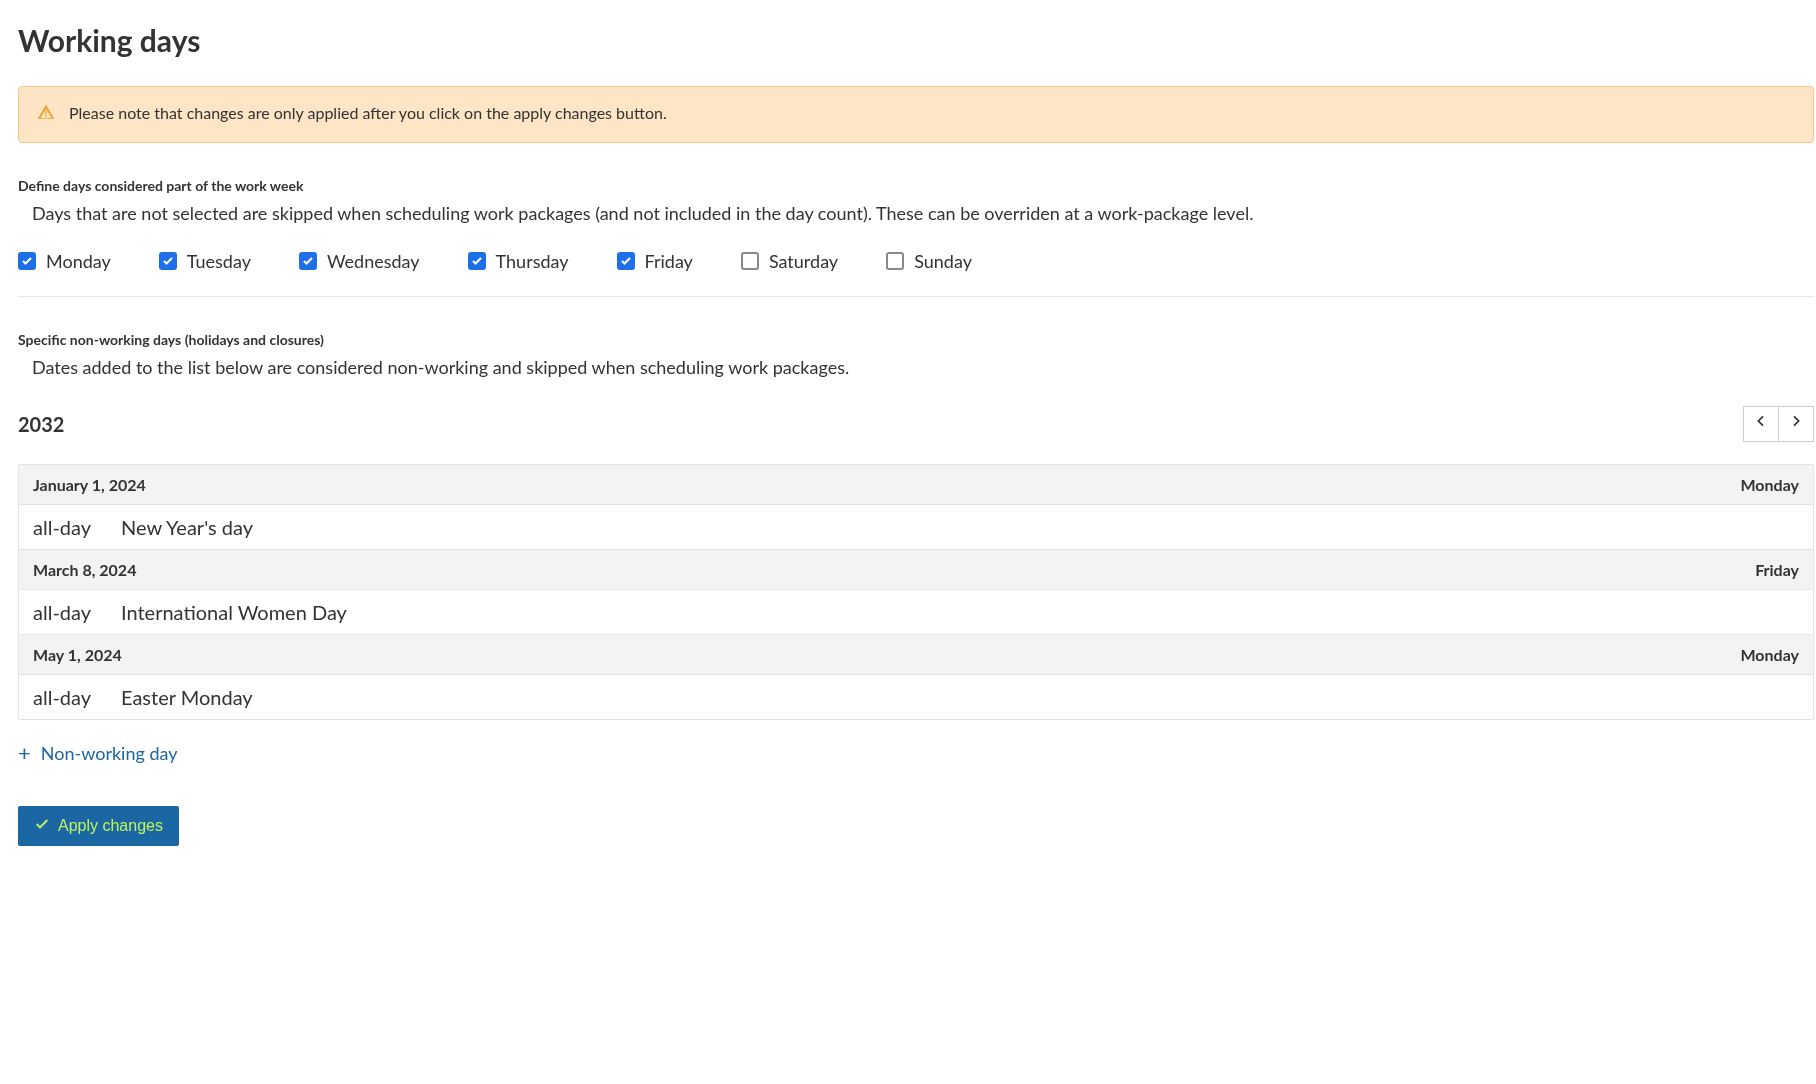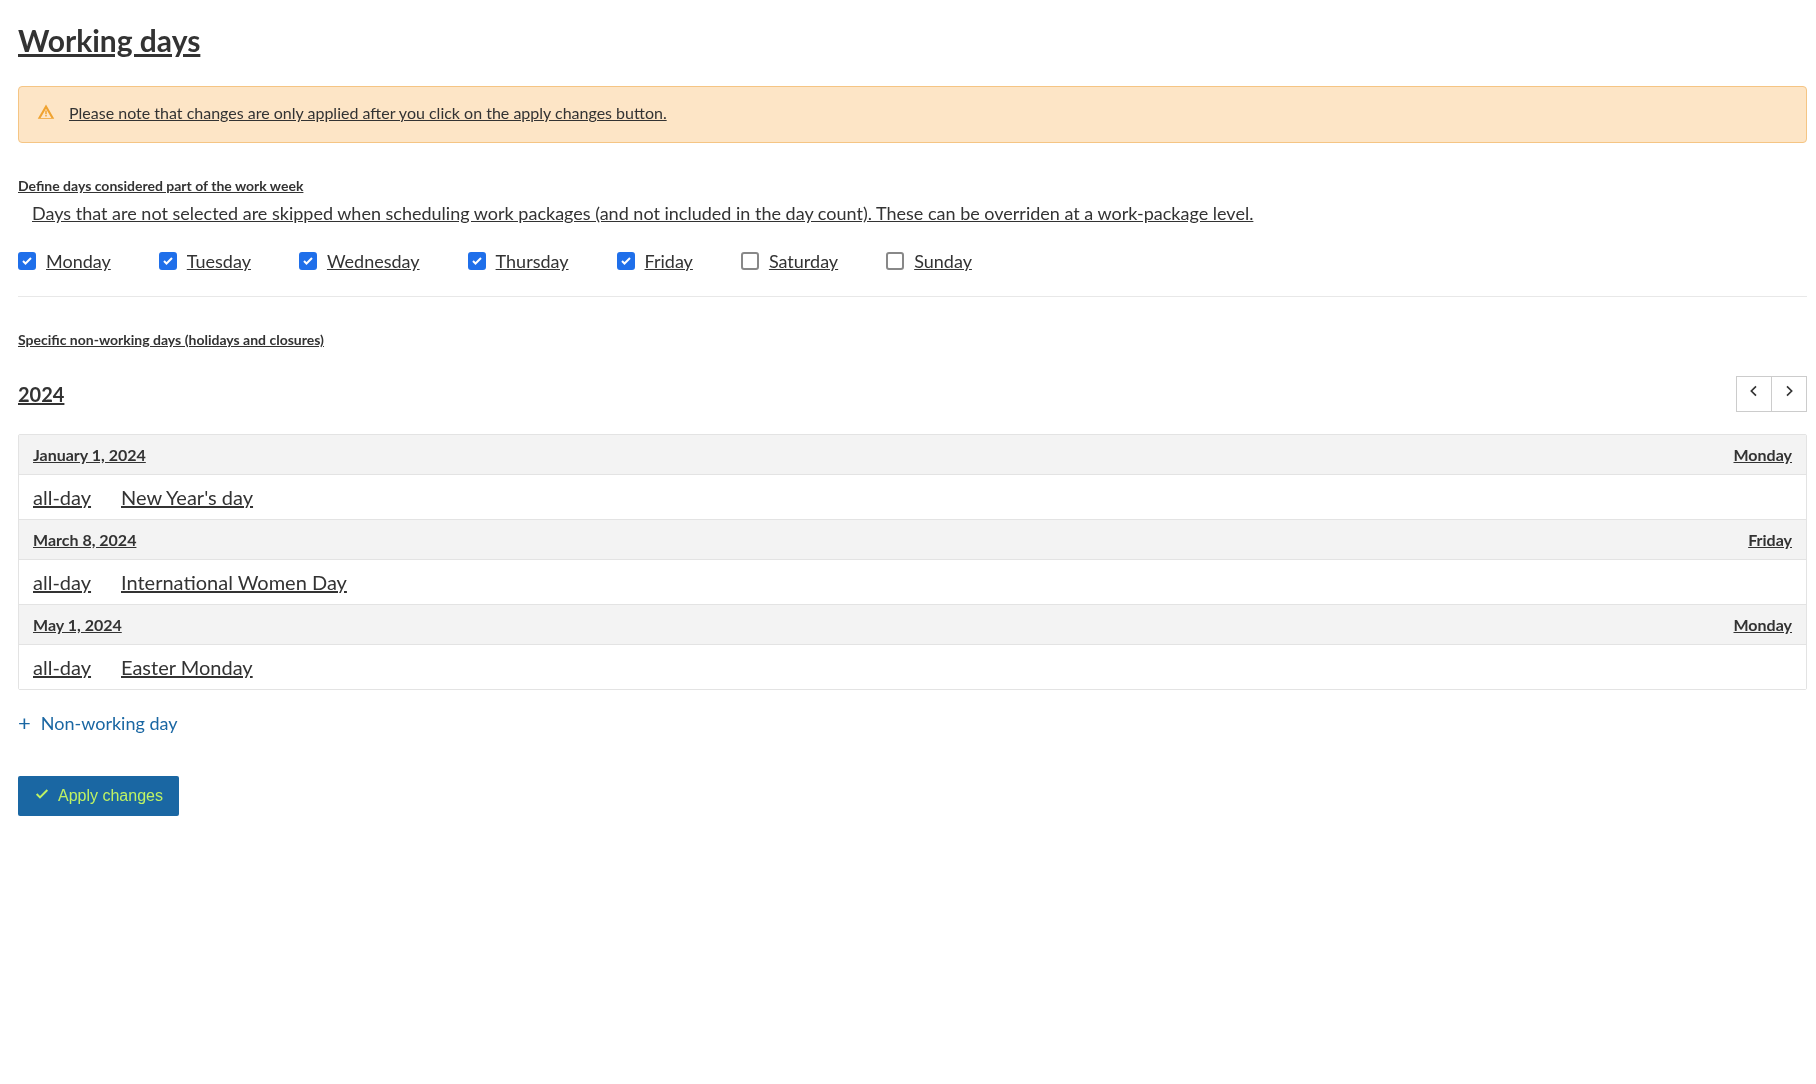--- a/index.html
+++ b/index.html
@@ -15,22 +15,21 @@
     --row-border: #e3e3e3;
   }
   html, body { margin:0; padding:0; }
   body {
     font-family: "Segoe UI", "Lato", -apple-system, BlinkMacSystemFont, "Helvetica Neue", Arial, sans-serif;
     color: var(--text);
     background: #fff;
     width: 1816px;
   }
   .page {
-    padding: 12px 9px 40px 18px;
-    text-decoration: underline;
+    padding: 12px 2px 40px 18px;
   }
   h1.page-title {
     font-size: 30px;
     font-weight: 700;
     margin: 10px 0 28px 0;
     color: #333;
   }
 
   .banner {
     display:flex;
@@ -227,23 +226,24 @@
         <span class="chk"></span>
         <span>Saturday</span>
       </label>
       <label class="day-item">
         <span class="chk"></span>
         <span>Sunday</span>
       </label>
     </div>
 
   <div class="section-title">Specific non-working days (holidays and closures)</div>
+  <div class="section-sub">Dates added to the list below are considered non-working and skipped when scheduling work packages.</div>
 
   <div class="year-row">
-    <div class="year">2024</div>
+    <div class="year">2032</div>
     <div class="year-nav">
       <button aria-label="previous year">
         <span>
           <svg width="16" height="16" viewBox="0 0 24 24" fill="none" stroke="currentColor" stroke-width="2.5">
               <path d="M15 5l-7 7 7 7"></path>
             </svg>
         </span>
       </button>
       <button aria-label="next year">
         <span>

